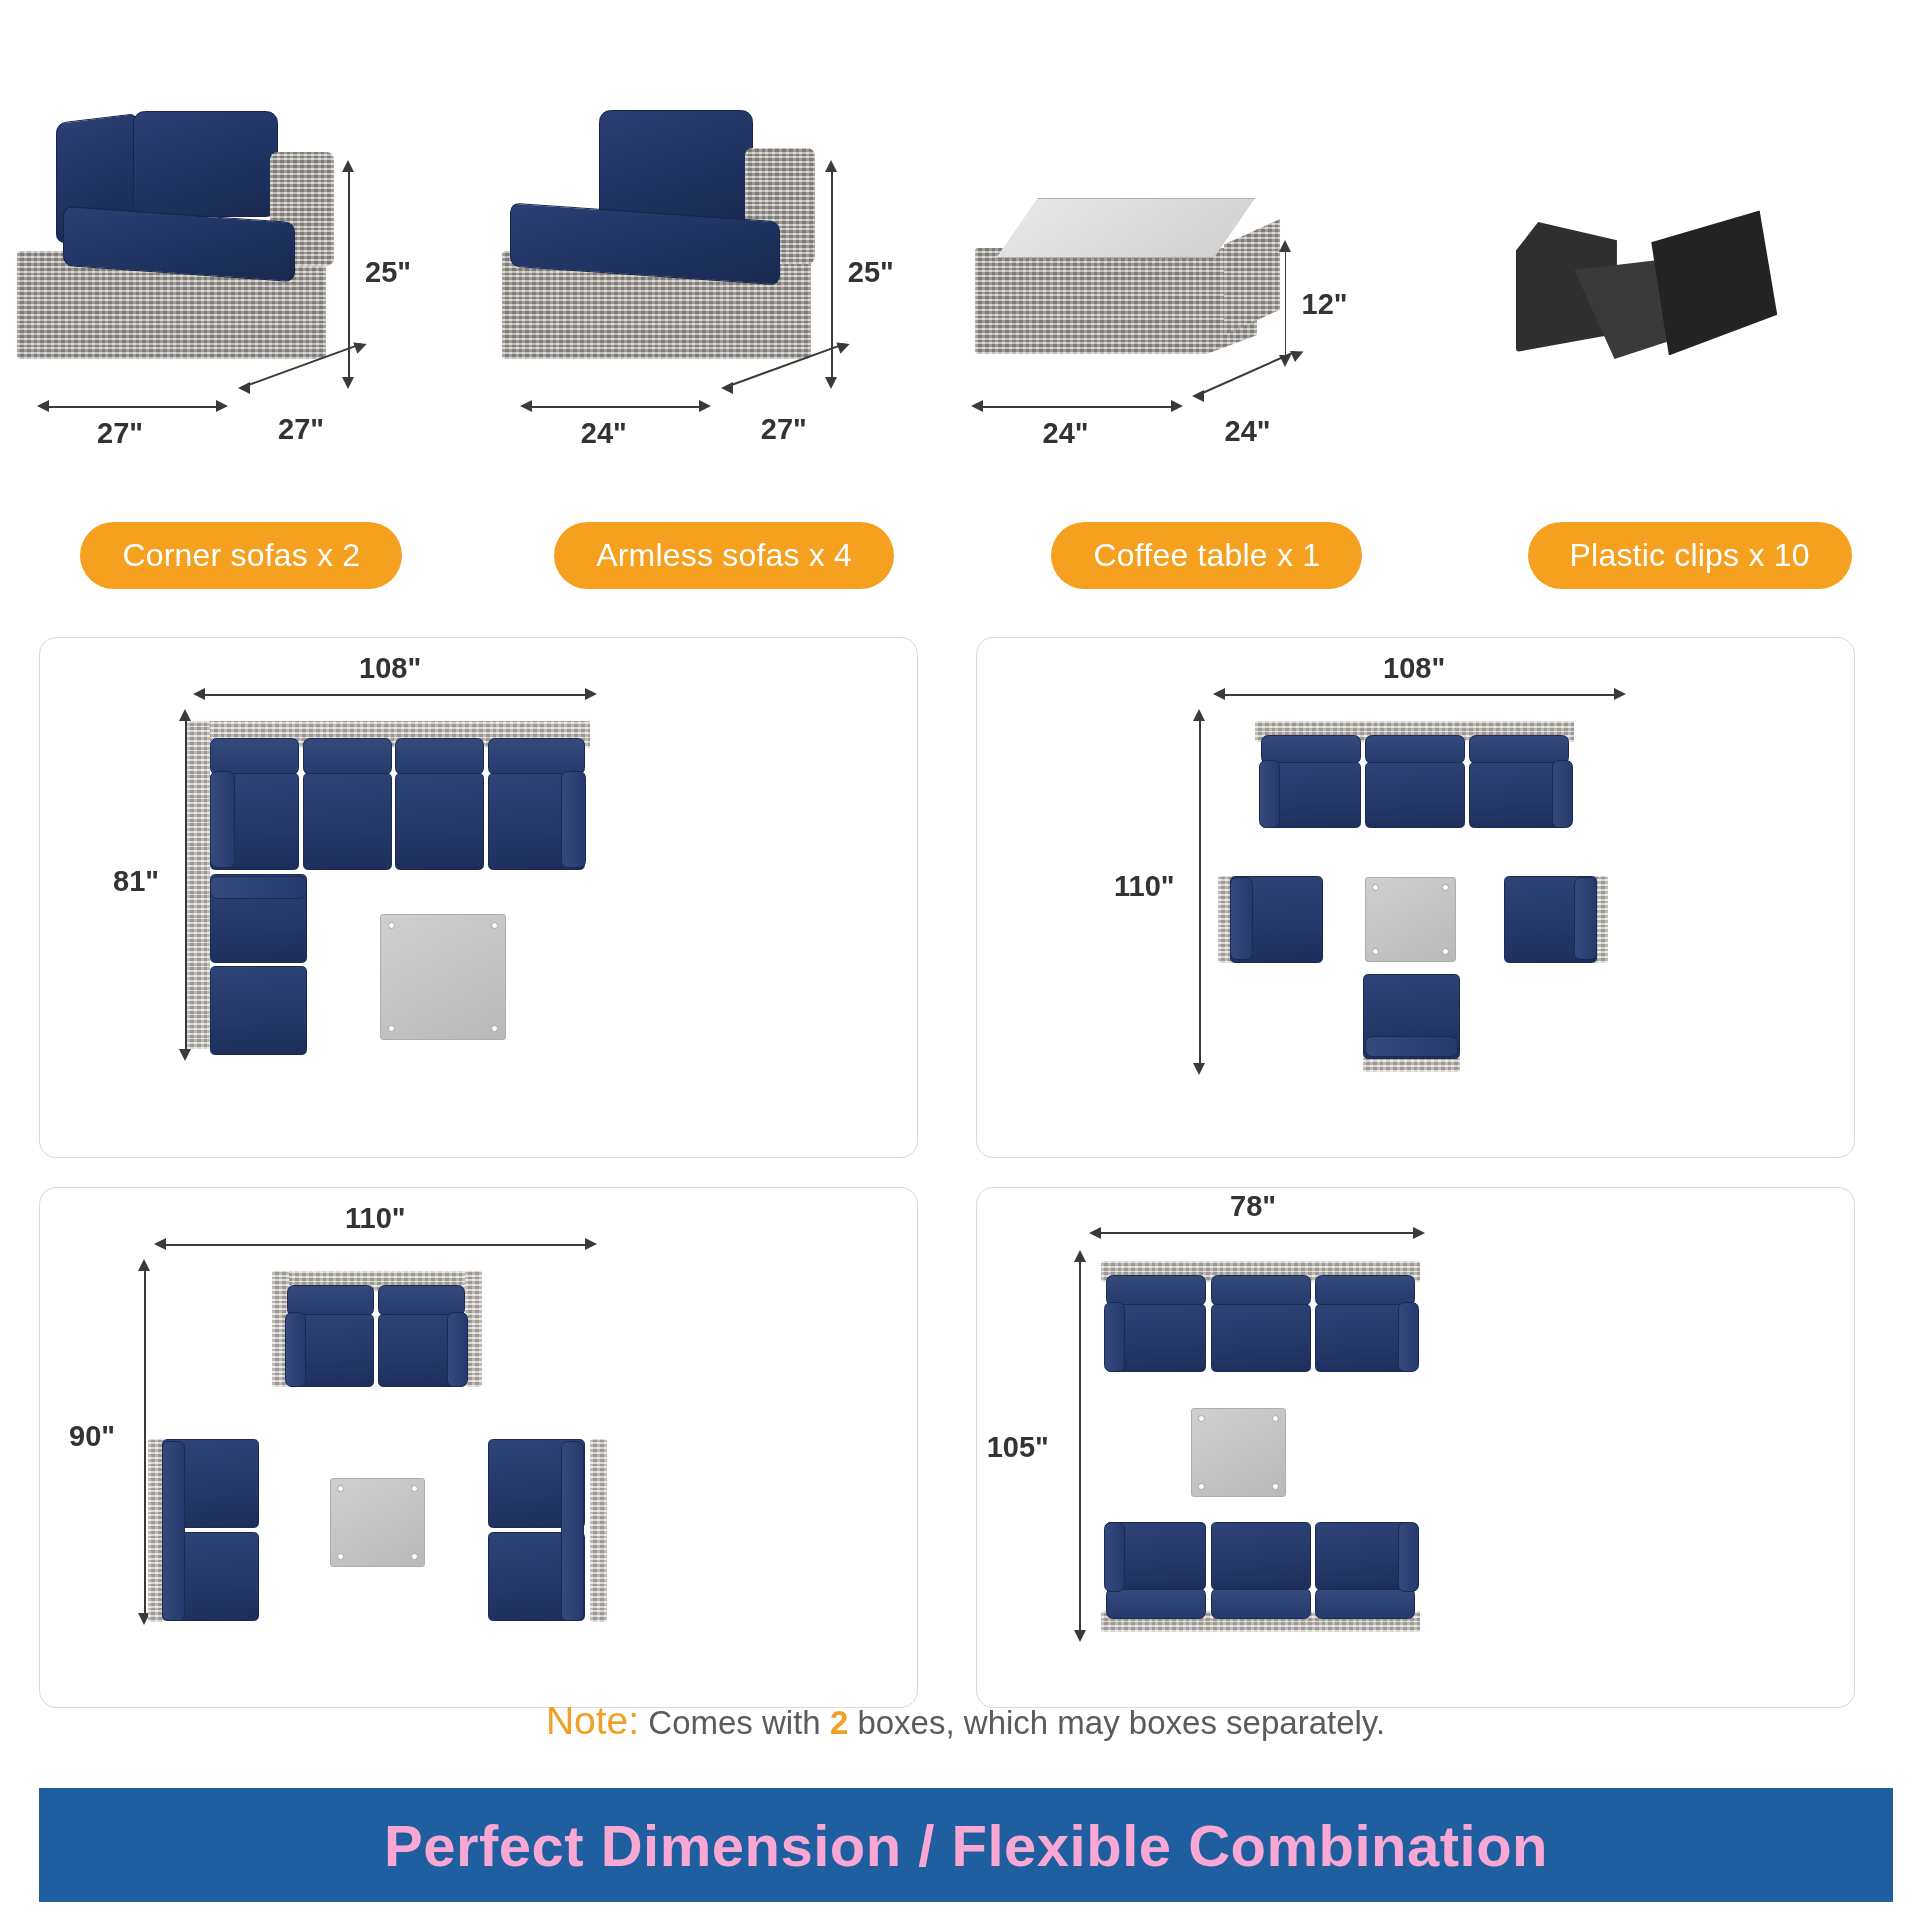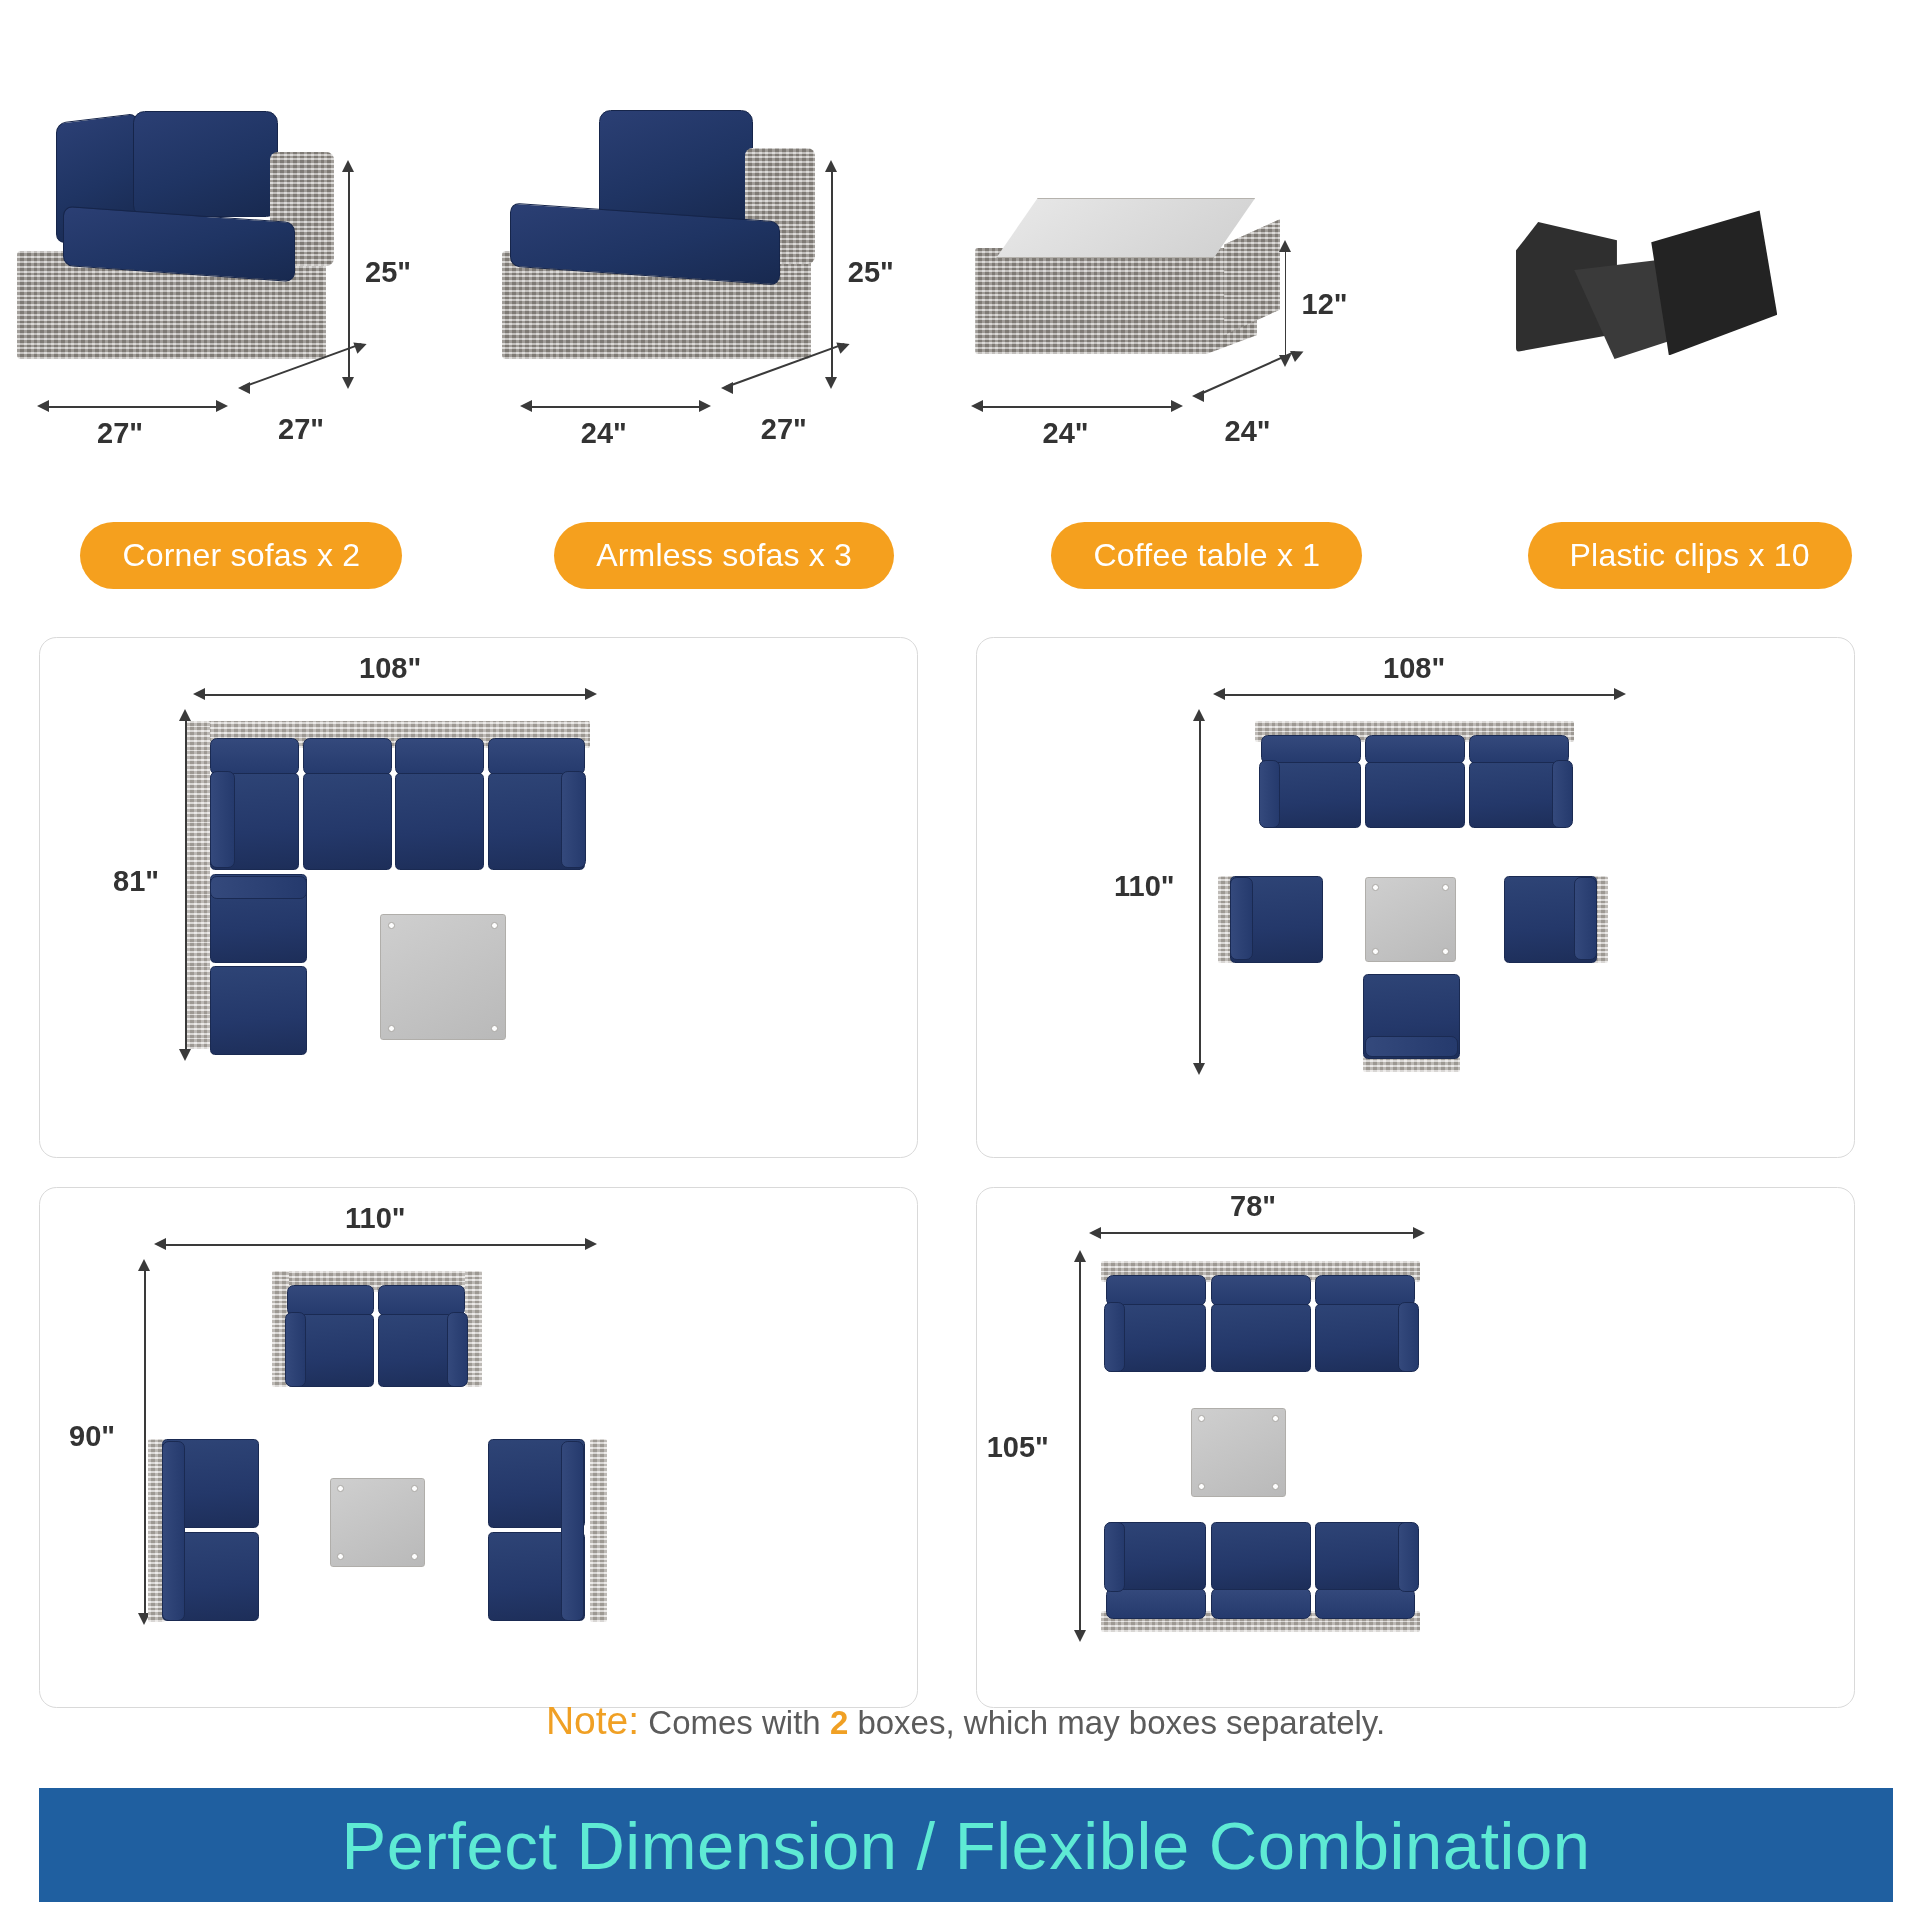--- a/index.html
+++ b/index.html
@@ -167,23 +167,23 @@
   .note .hl { color: #F0A024; font-weight: 700; }
 
   
   .banner {
     position: absolute;
     left: 39px; top: 1788px; width: 1854px; height: 114px;
     background: #1F5FA0;
     display: flex; align-items: center; justify-content: center;
   }
   .banner span {
-    color: #5eead4;
-    font-size: 67px;
-    font-weight: 400;
+    color: #f9a8d4;
+    font-size: 58px;
+    font-weight: 700;
     letter-spacing: 0.5px;
   }
 </style>
 </head>
 <body>
 
 <div class="product-row">
 
   <div class="product-cell">
     <div class="cs-wrap">
@@ -264,21 +264,21 @@
       <div class="clip-c"></div>
     </div>
   </div>
 </div>
 
 <div class="badge-row">
   <div class="badge-cell">
     <div class="badge">Corner sofas x 2</div>
   </div>
   <div class="badge-cell">
-    <div class="badge">Armless sofas x 3</div>
+    <div class="badge">Armless sofas x 4</div>
   </div>
   <div class="badge-cell">
     <div class="badge">Coffee table x 1</div>
   </div>
   <div class="badge-cell">
     <div class="badge">Plastic clips x 10</div>
   </div>
 </div>
 
 <div class="panels">

